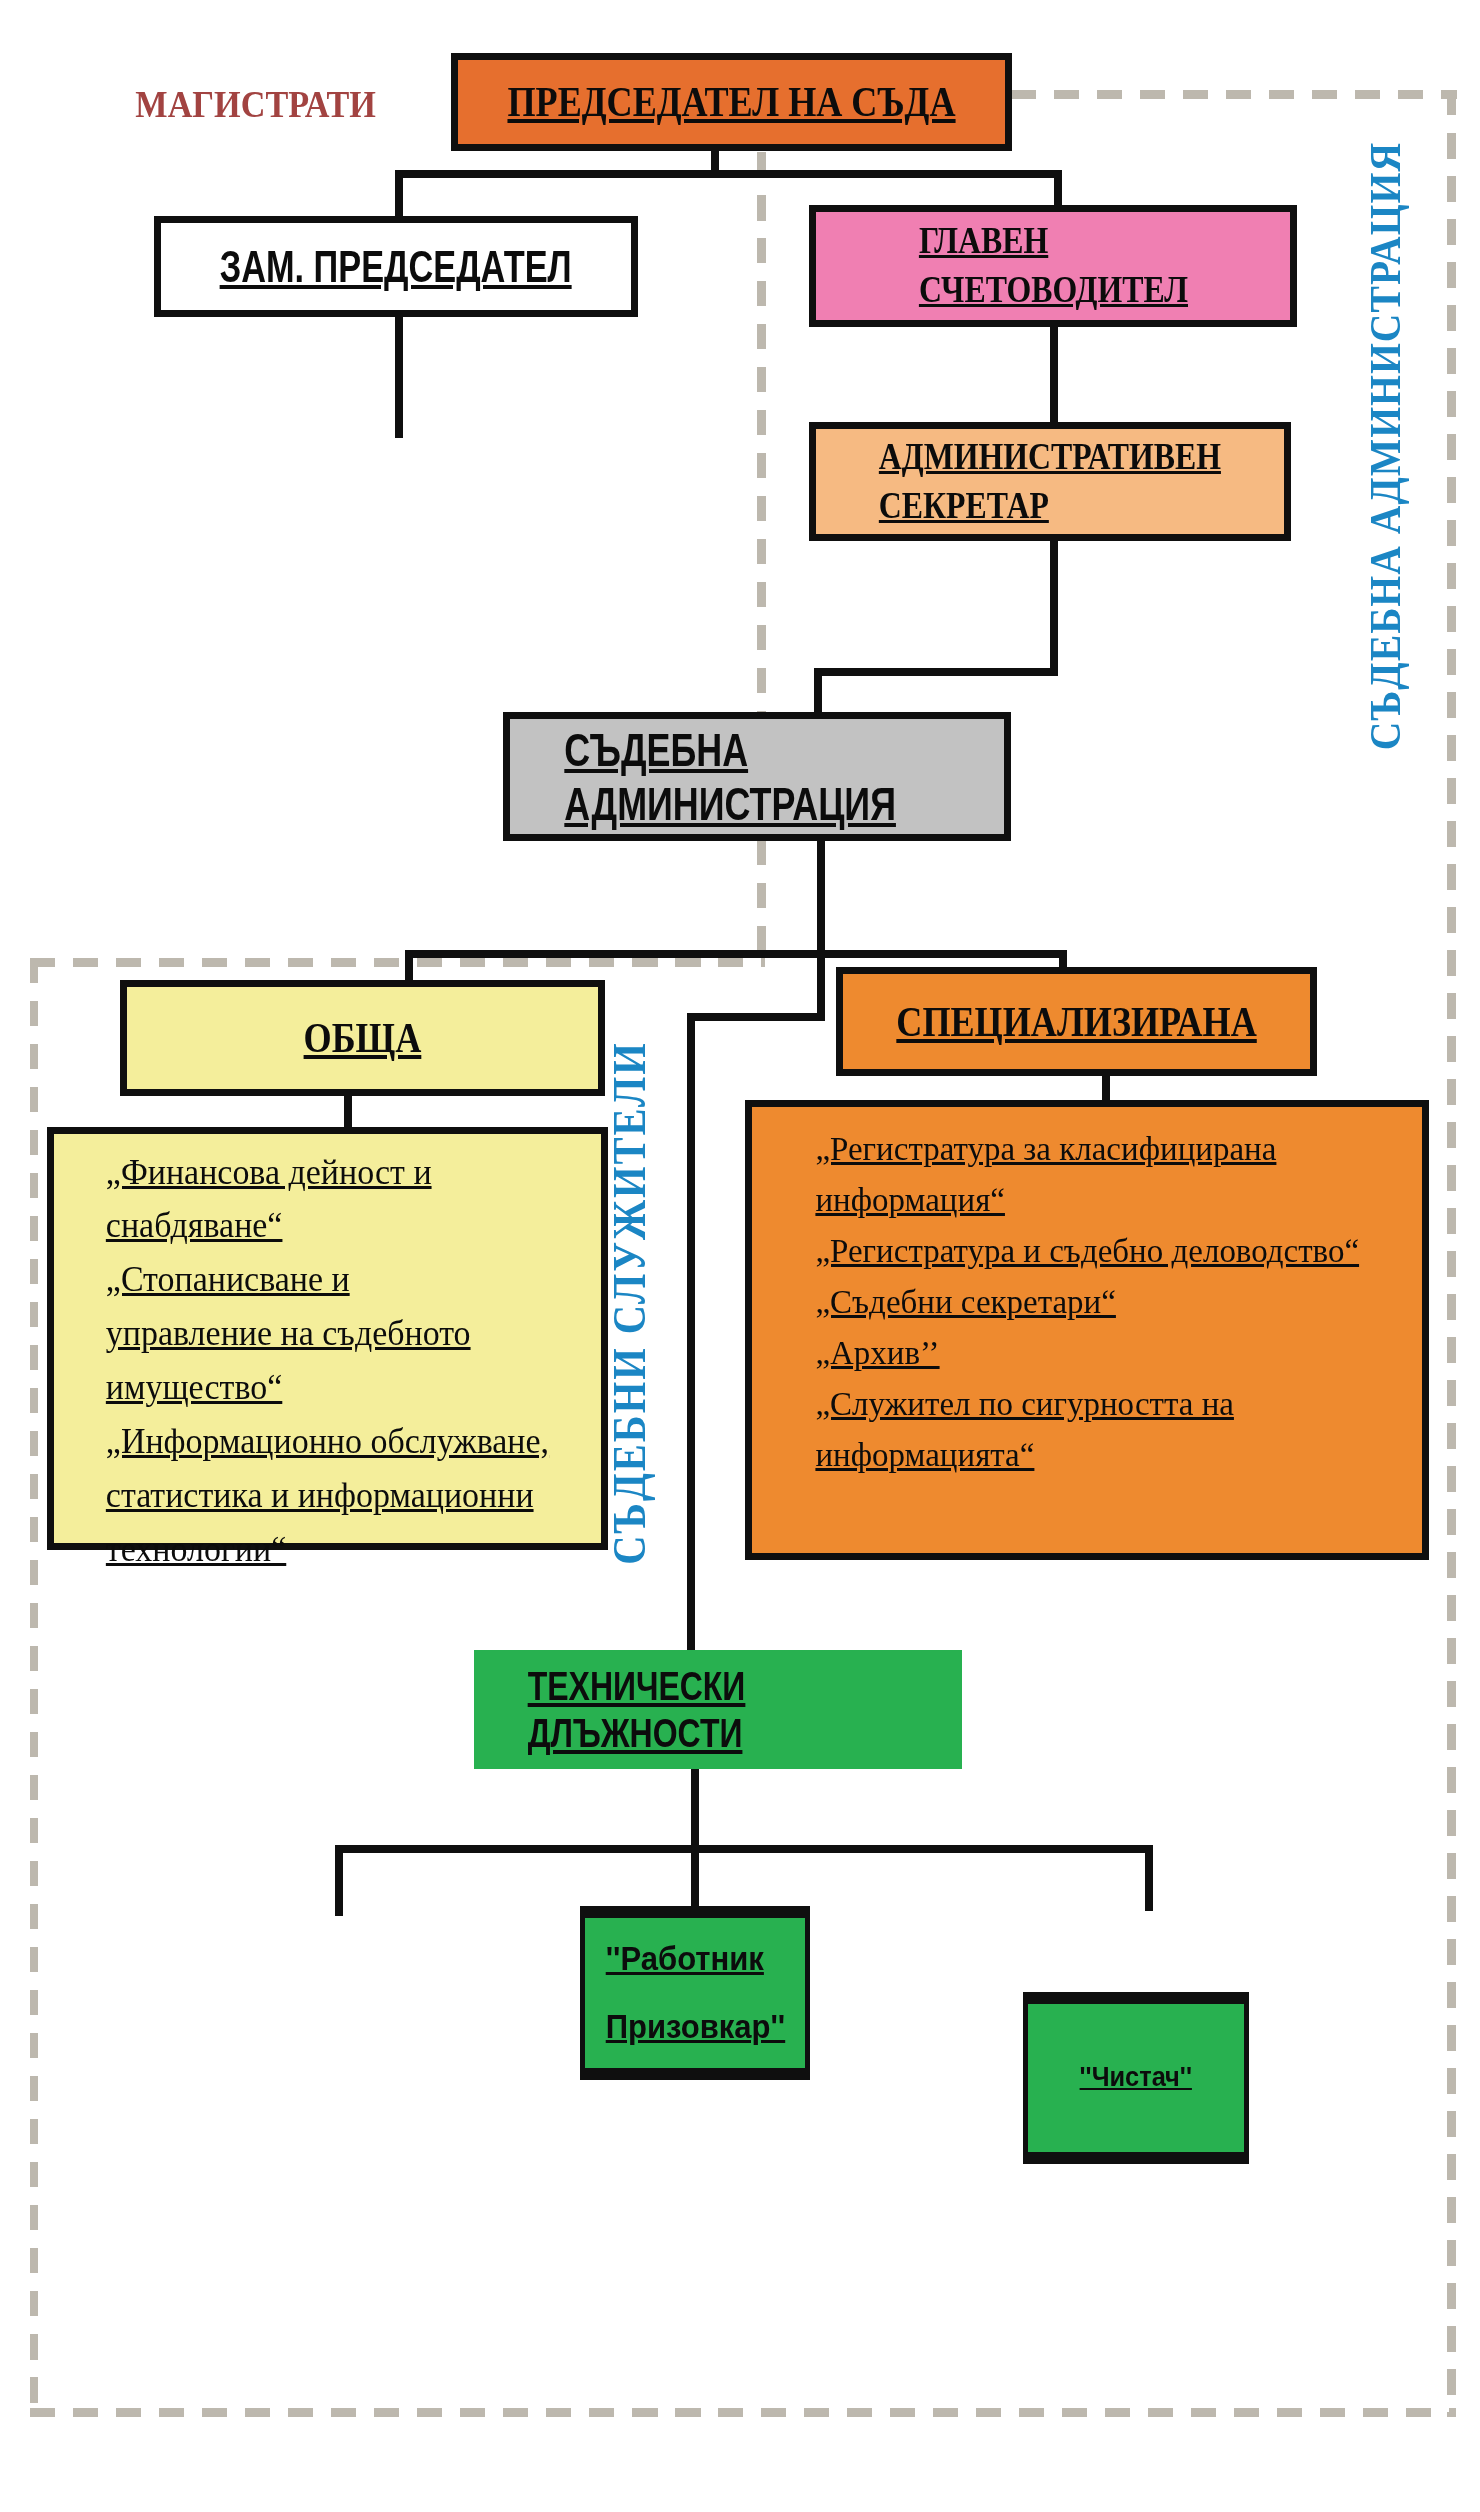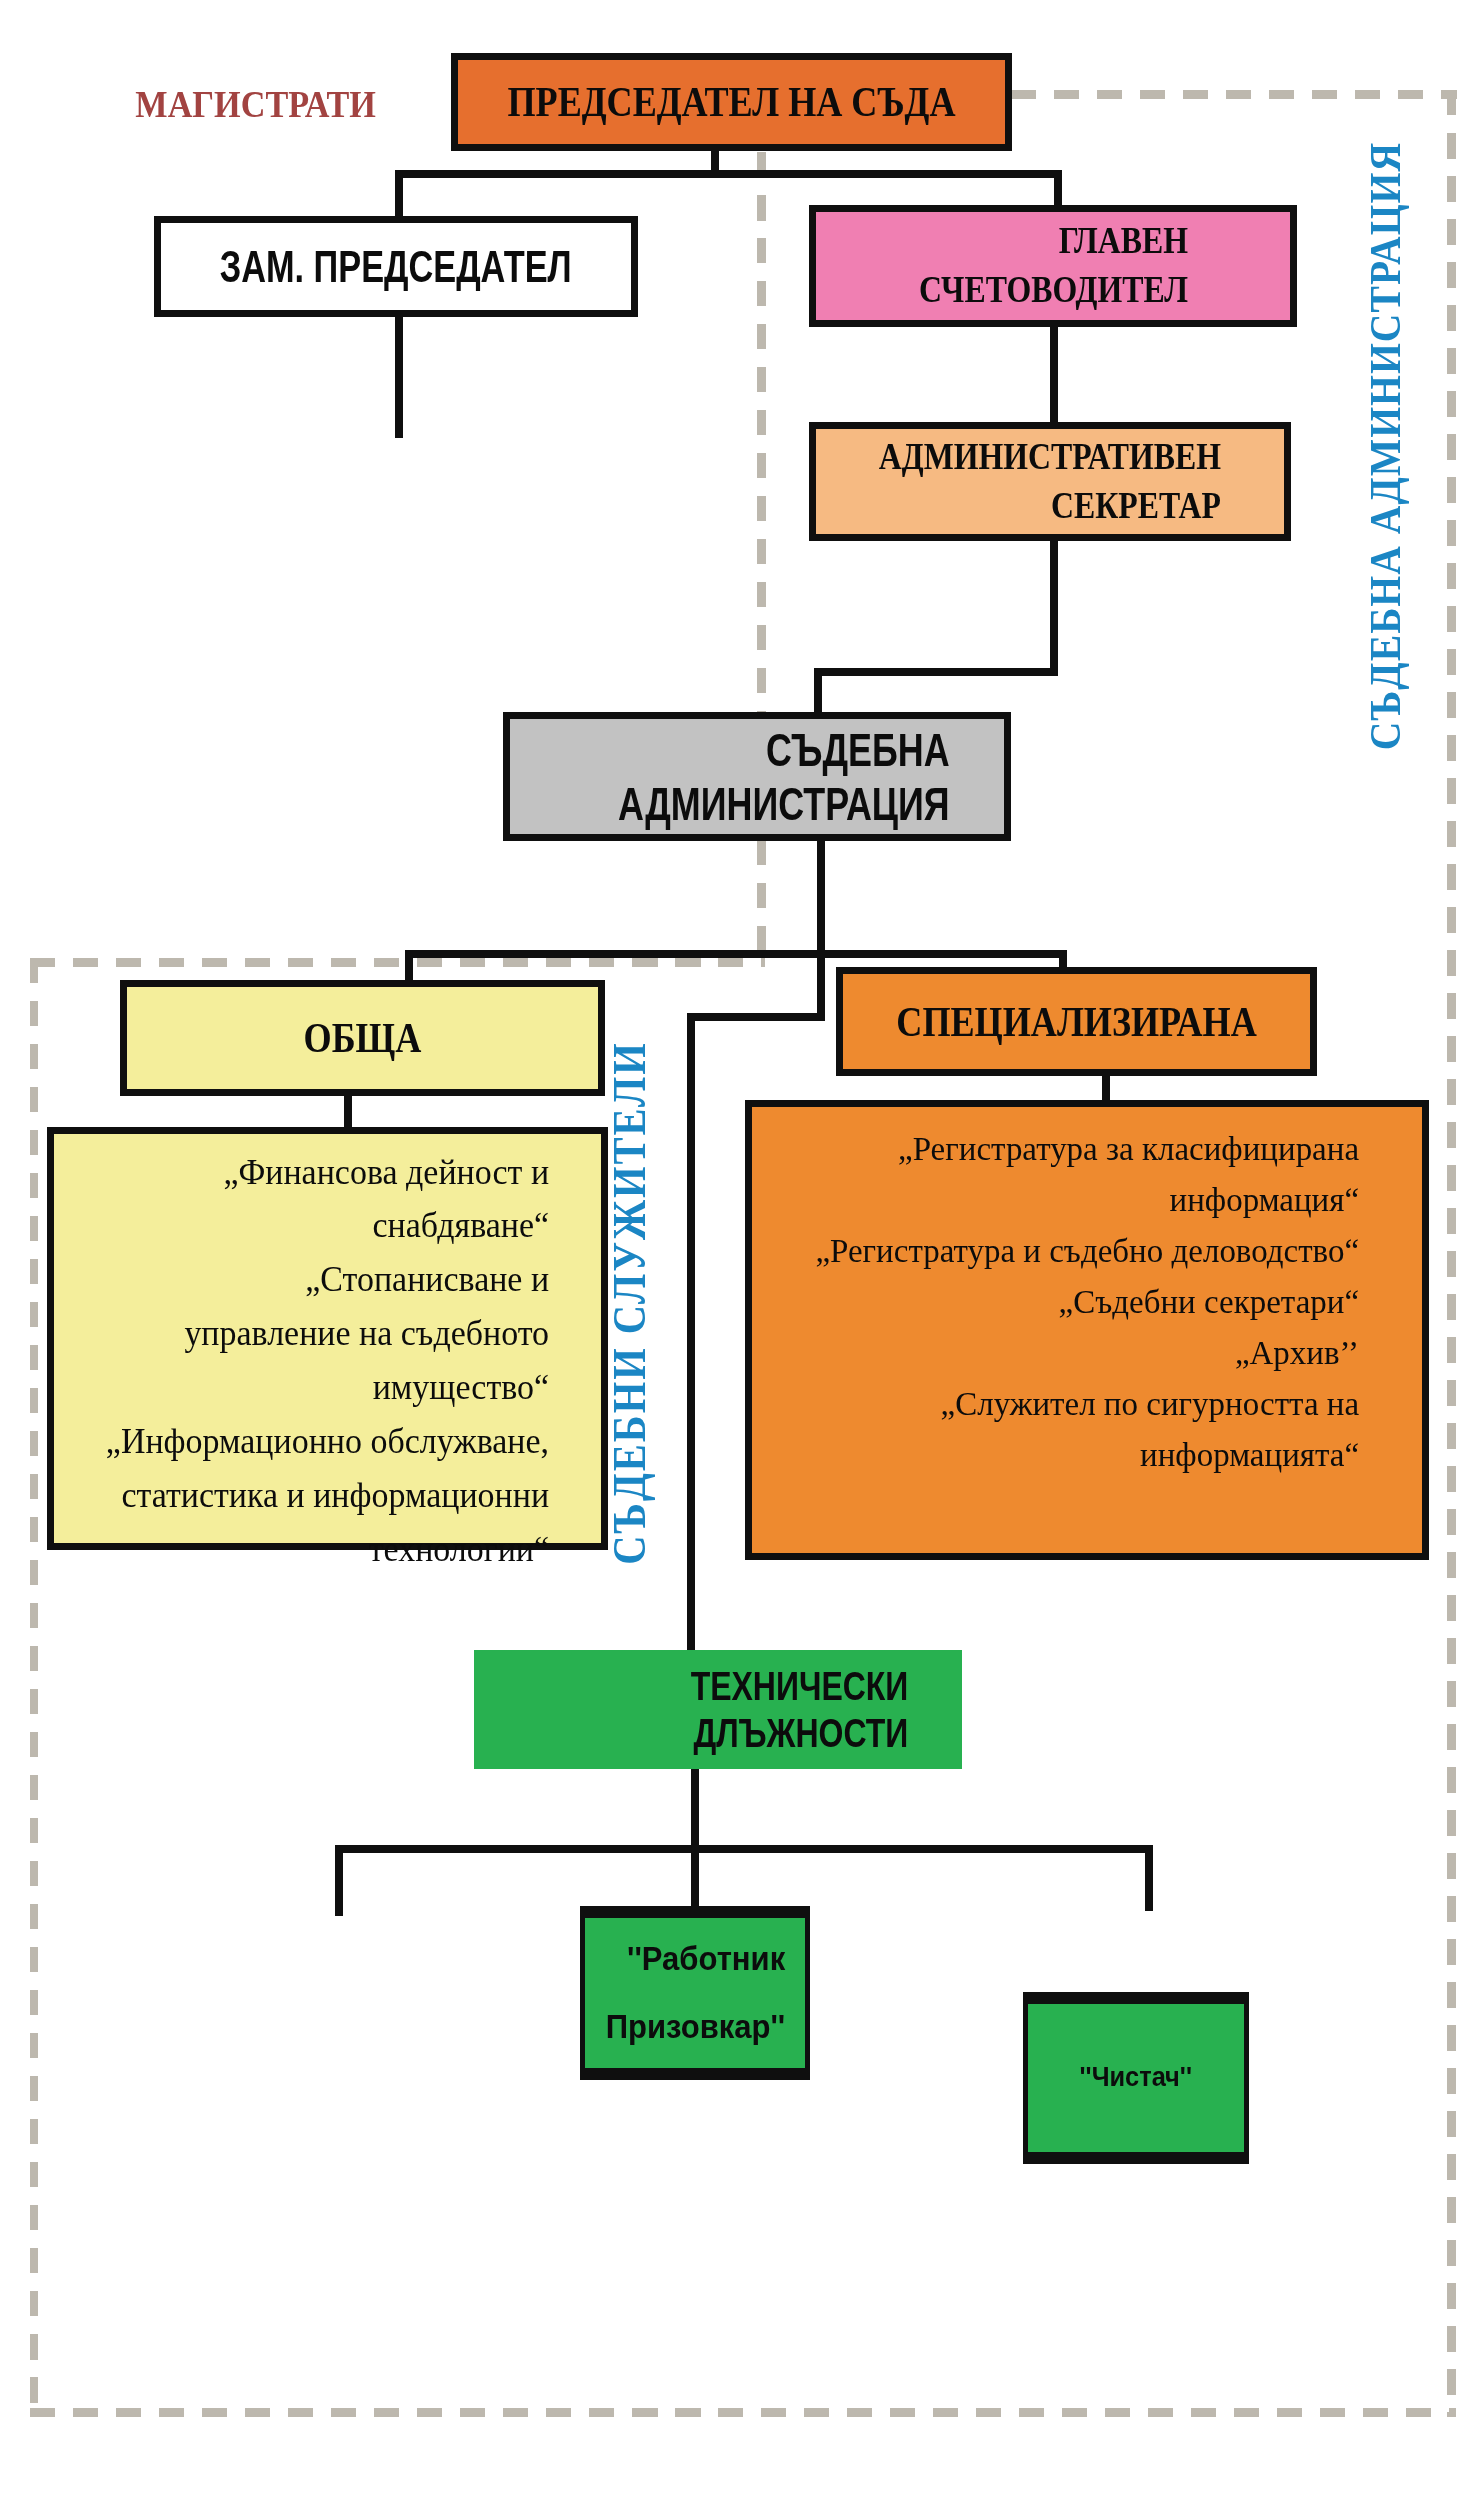--- a/index.html
+++ b/index.html
@@ -7,21 +7,21 @@
          font-family:"Liberation Serif",serif;margin-left:25px;}
   
   .dash-h{position:absolute;height:8.7px;z-index:0;
           background:repeating-linear-gradient(90deg,#bdb8ae 0 25.5px,transparent 25.5px 43px);}
   .dash-v{position:absolute;width:8.7px;z-index:0;
           background:repeating-linear-gradient(180deg,#bdb8ae 0 25.5px,transparent 25.5px 43px);}
   
   .con{position:absolute;background:#0f0f0f;z-index:1;}
   
   .box{position:absolute;box-sizing:border-box;border:7.5px solid #0f0f0f;z-index:2;
-       display:flex;align-items:center;justify-content:center;text-align:right;color:#0c0c0c;}
+       display:flex;align-items:center;justify-content:center;text-align:left;color:#0c0c0c;text-decoration:underline;}
   .box span{display:inline-block;white-space:pre-line;}
   .ser{font-family:"Liberation Serif",serif;font-weight:bold;}
   .ser span{transform:scaleX(0.86);}
   .san{font-family:"Liberation Sans",sans-serif;font-weight:bold;}
   .san span{transform:scaleX(0.78);}
   .topalign{align-items:flex-start;}
   
   #b-president   {left:426px; top:53px;  width:561px; height:98px; background:#e66f2e; font-size:42px;}
   #b-zam        {left:129px; top:216px; width:484px; height:101px; background:#ffffff; font-size:44px;}
   #b-sudii      {left:129px; top:435px; width:484px; height:103px; background:#ffffff; font-size:38px;}

